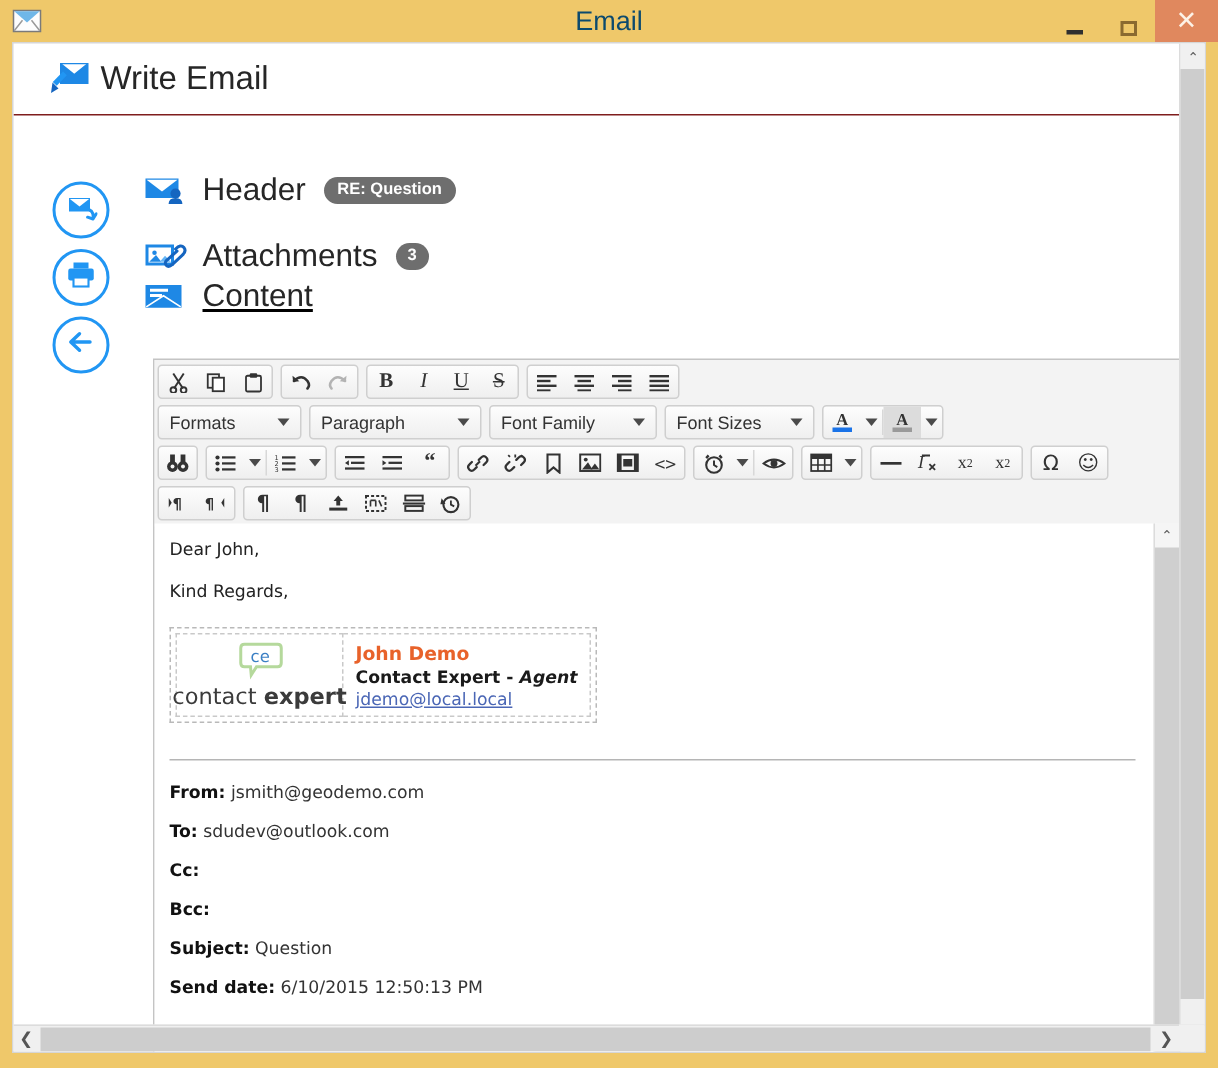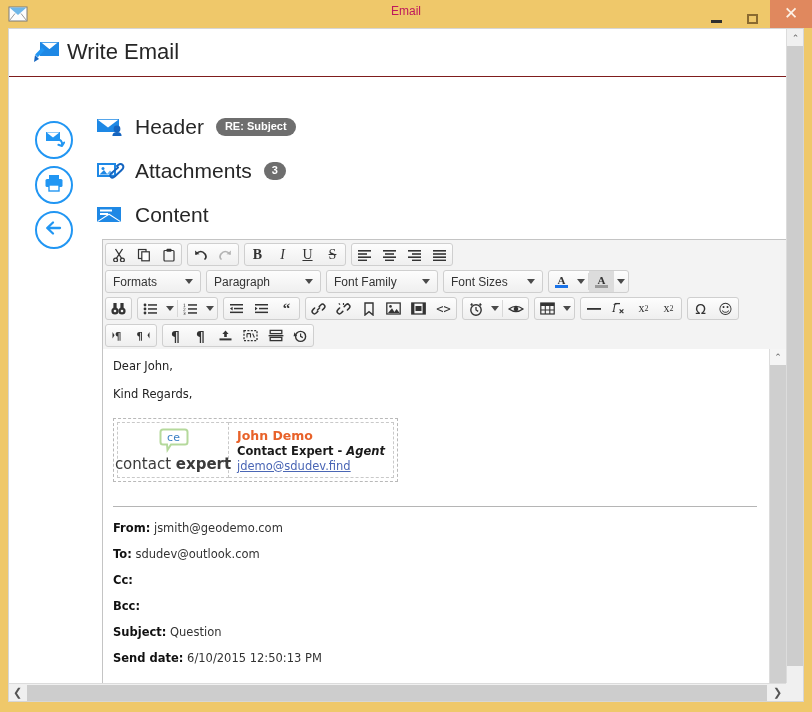--- a/index.html
+++ b/index.html
@@ -23,22 +23,22 @@
     background: #efc86a;
   }
   #app-icon {
     position: absolute; left: 8px; top: 5px;
     width: 20px; height: 18px;
   }
   #title-text {
     position: absolute; left: 0; top: 4px;
     width: 812px;
     text-align: center;
-    font-size: 12px;
-    color: #be185d;
+    font-size: 18px;
+    color: #0c4a6e;
   }
   .winbtn {
     position: absolute; top: 0; height: 28px;
     border: none; background: transparent;
     cursor: default; padding: 0;
   }
   #btn-min { right: 78px; width: 36px; }
   #btn-max { right: 42px; width: 36px; }
   #btn-close { right: 0; width: 42px; background: #e0885e; }
   .glyph-min {
@@ -150,21 +150,21 @@
     border-radius: 10px;
     font-size: 11px; font-weight: bold;
     padding: 3px 9px 4px 9px;
     margin-left: 12px;
     line-height: 1;
   }
   .badge.num { padding: 3px 7px 4px 7px; min-width: 8px; text-align: center; }
 
   #sec-header { left: 86px; top: 86px; }
   #sec-attach { left: 86px; top: 130px; }
-  #sec-content { left: 86px; top: 174px; }
+  #sec-content { left: 86px; top: 157px; text-decoration: underline; }
 
   
   #editor {
     position: absolute; left: 93px; top: 210px;
     width: 685px; height: 480px;
     border: 1px solid #c4c4c4;
     background: #ffffff;
     box-sizing: border-box;
     overflow: hidden;
   }
@@ -370,21 +370,21 @@
     <div class="section-head" id="sec-header">
       <span class="sec-icon">
         <svg width="30" height="24" viewBox="0 0 30 24">
           <path d="M2 4 L24 4 L24 17 L2 17 Z" fill="#1e88e5"></path>
           <path d="M2.7 4.8 L13 12.6 L23.3 4.8 Z" fill="#ffffff"></path>
           <circle cx="22" cy="14" r="3.4" fill="#1565c0"></circle>
           <path d="M17.4 21 q0-4 4.6-4 q4.6 0 4.6 4 Z" fill="#1565c0"></path>
         </svg>
       </span>
       <span class="sec-label">Header</span>
-      <span class="badge">RE: Subject</span>
+      <span class="badge">RE: Question</span>
     </div>
 
     <div class="section-head" id="sec-attach">
       <span class="sec-icon">
         <svg width="30" height="24" viewBox="0 0 30 24">
           <rect x="2" y="4" width="19" height="14" fill="#1e88e5"></rect>
           <rect x="4" y="6" width="15" height="10" fill="#ffffff"></rect>
           <circle cx="8" cy="9.5" r="1.5" fill="#1e88e5"></circle>
           <path d="M4.5 15.5 L9 11 L12.5 15.5 Z" fill="#1e88e5"></path>
           <path d="M11.5 15.5 L15 11.5 L18.8 15.5 Z" fill="#64b5f6"></path>
@@ -745,21 +745,21 @@
               <svg width="34" height="26" viewBox="0 0 34 26">
                 <path d="M7 1.5 L29 1.5 q2.5 0 2.5 2.5 L31.5 14 q0 2.5-2.5 2.5 L15 16.5 L11.5 22 L11 16.5 L7 16.5 q-2.5 0-2.5-2.5 L4.5 4 q0-2.5 2.5-2.5 Z" fill="#ffffff" stroke="#b5d99c" stroke-width="2"></path>
                 <text x="17.5" y="13" font-size="11" font-family="DejaVu Sans" fill="#3a7fc4" text-anchor="middle">ce</text>
               </svg>
             </span>
             <span id="sig-wordmark"><span>contact</span> <span class="bold-part">expert</span></span>
           </div>
           <div id="sig-info">
             <span id="sig-name">John Demo</span>
             <span id="sig-role"><span>Contact Expert - </span><i>Agent</i></span>
-            <span id="sig-email">jdemo@sdudev.find</span>
+            <span id="sig-email">jdemo@local.local</span>
           </div>
         </div>
 
         <hr id="quote-rule">
 
         <div class="qfield">
           <span class="qlabel">From:</span>
           <span class="qvalue">jsmith@geodemo.com</span>
         </div>
         <div class="qfield">

